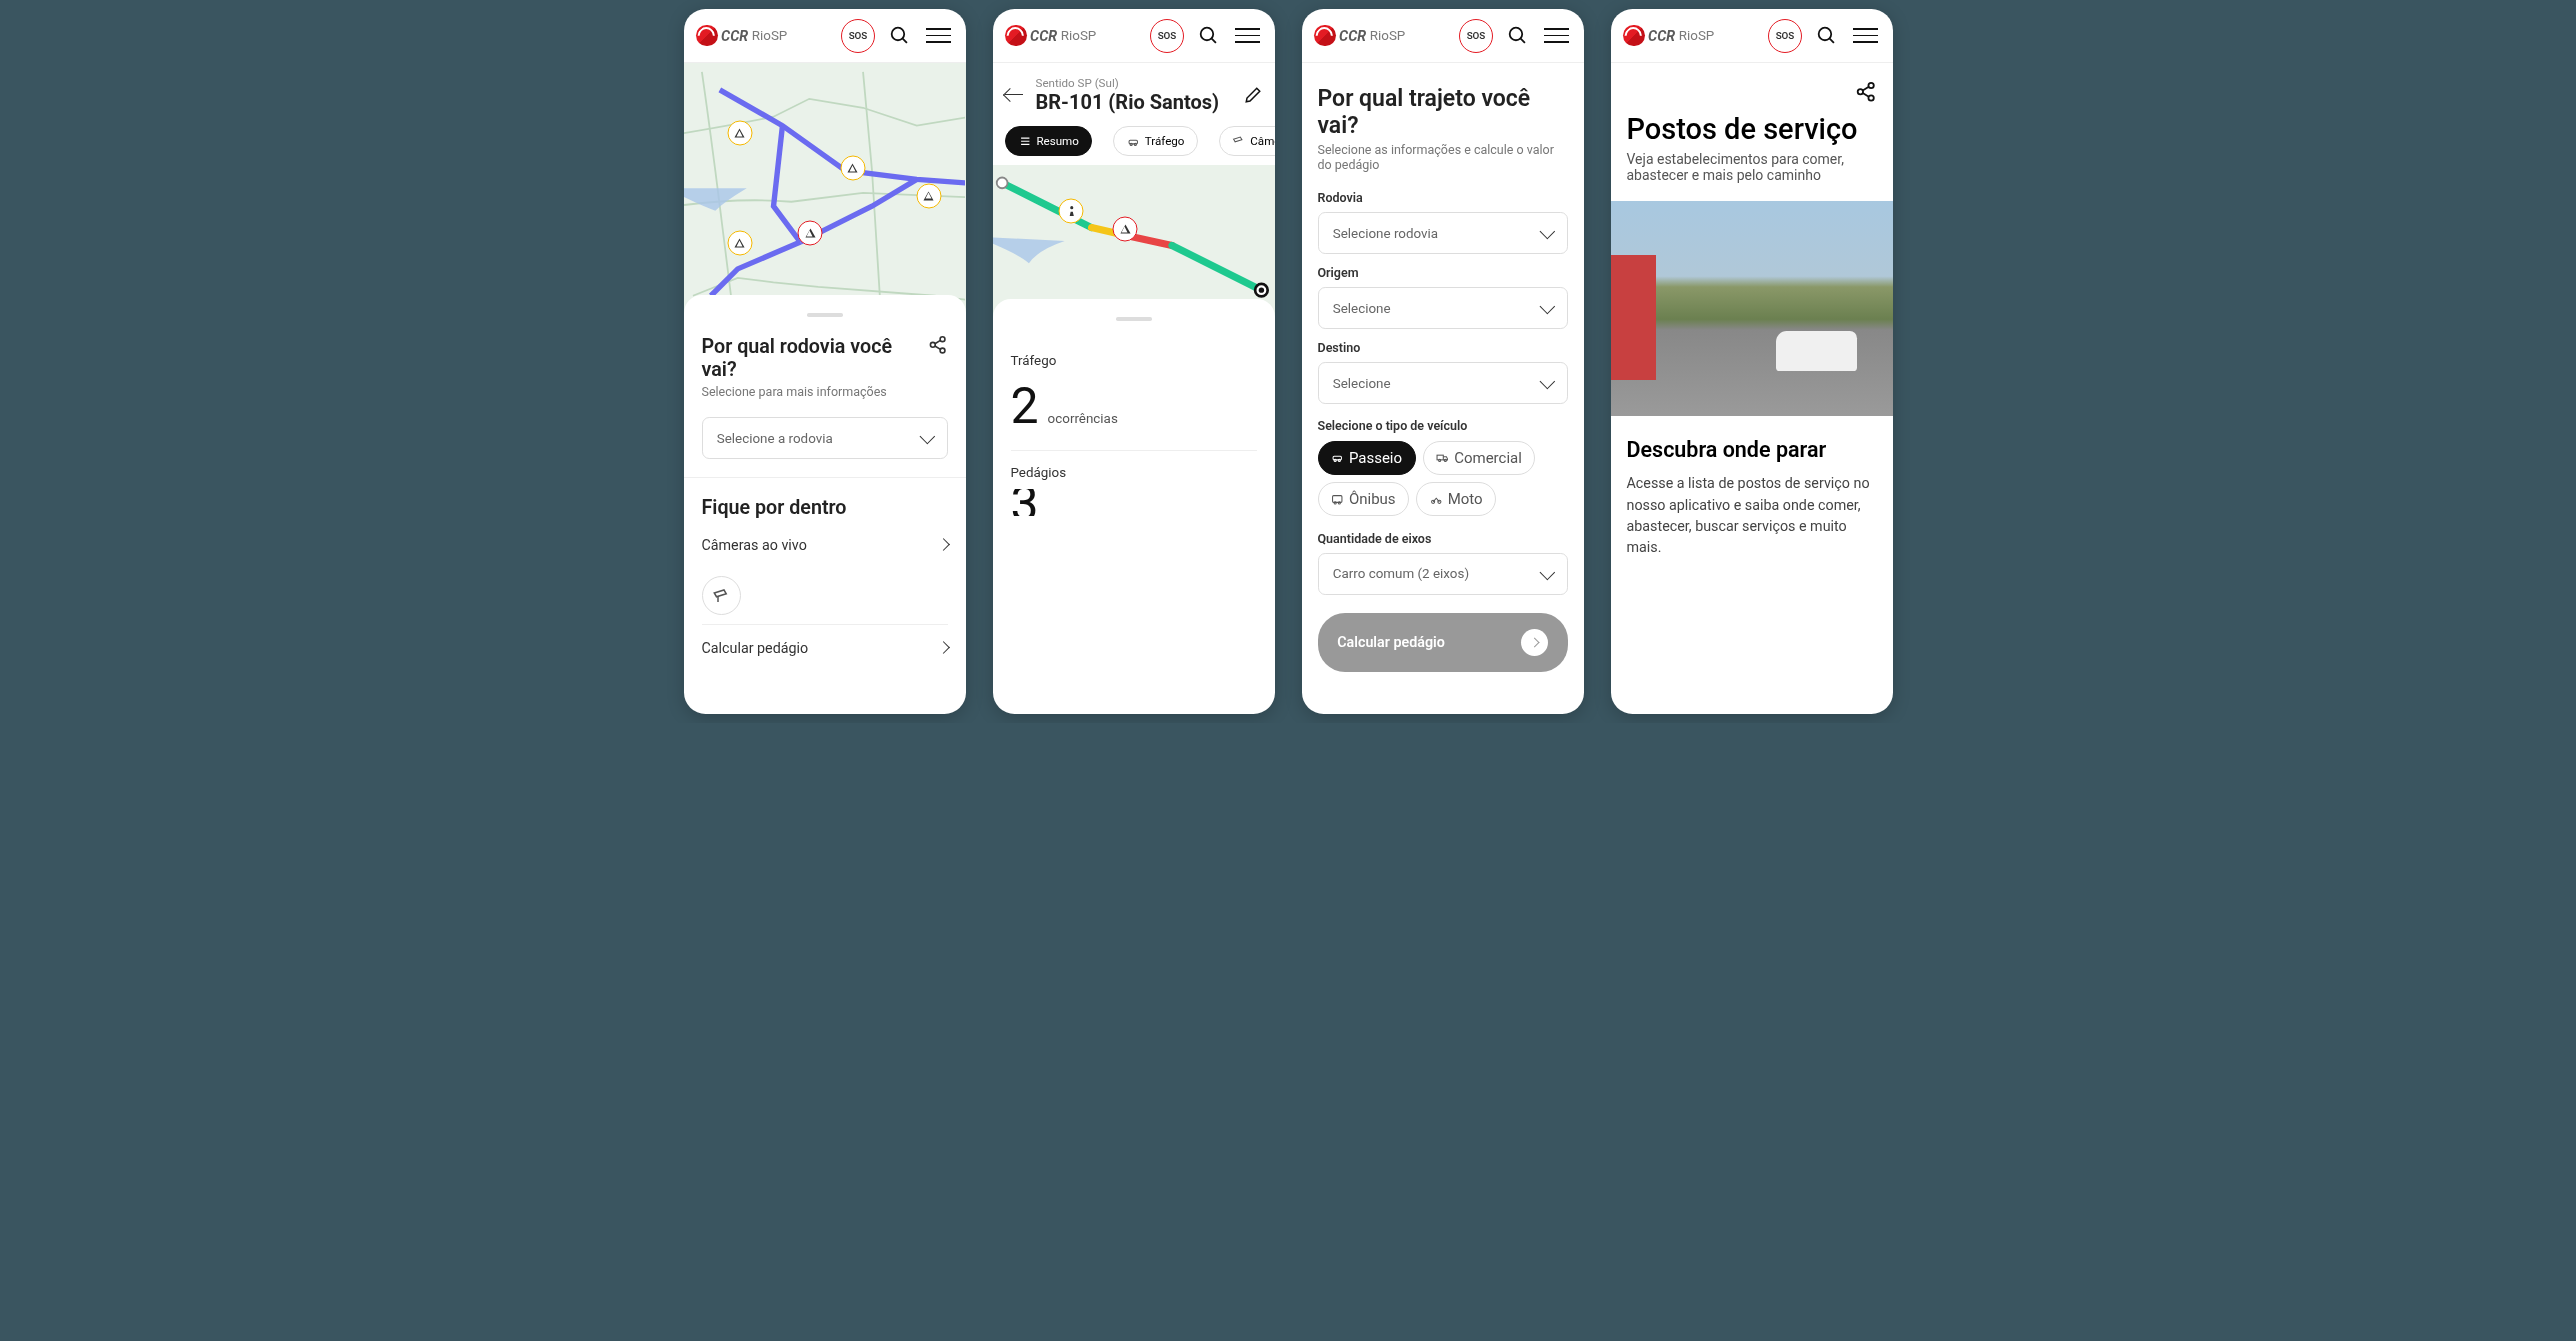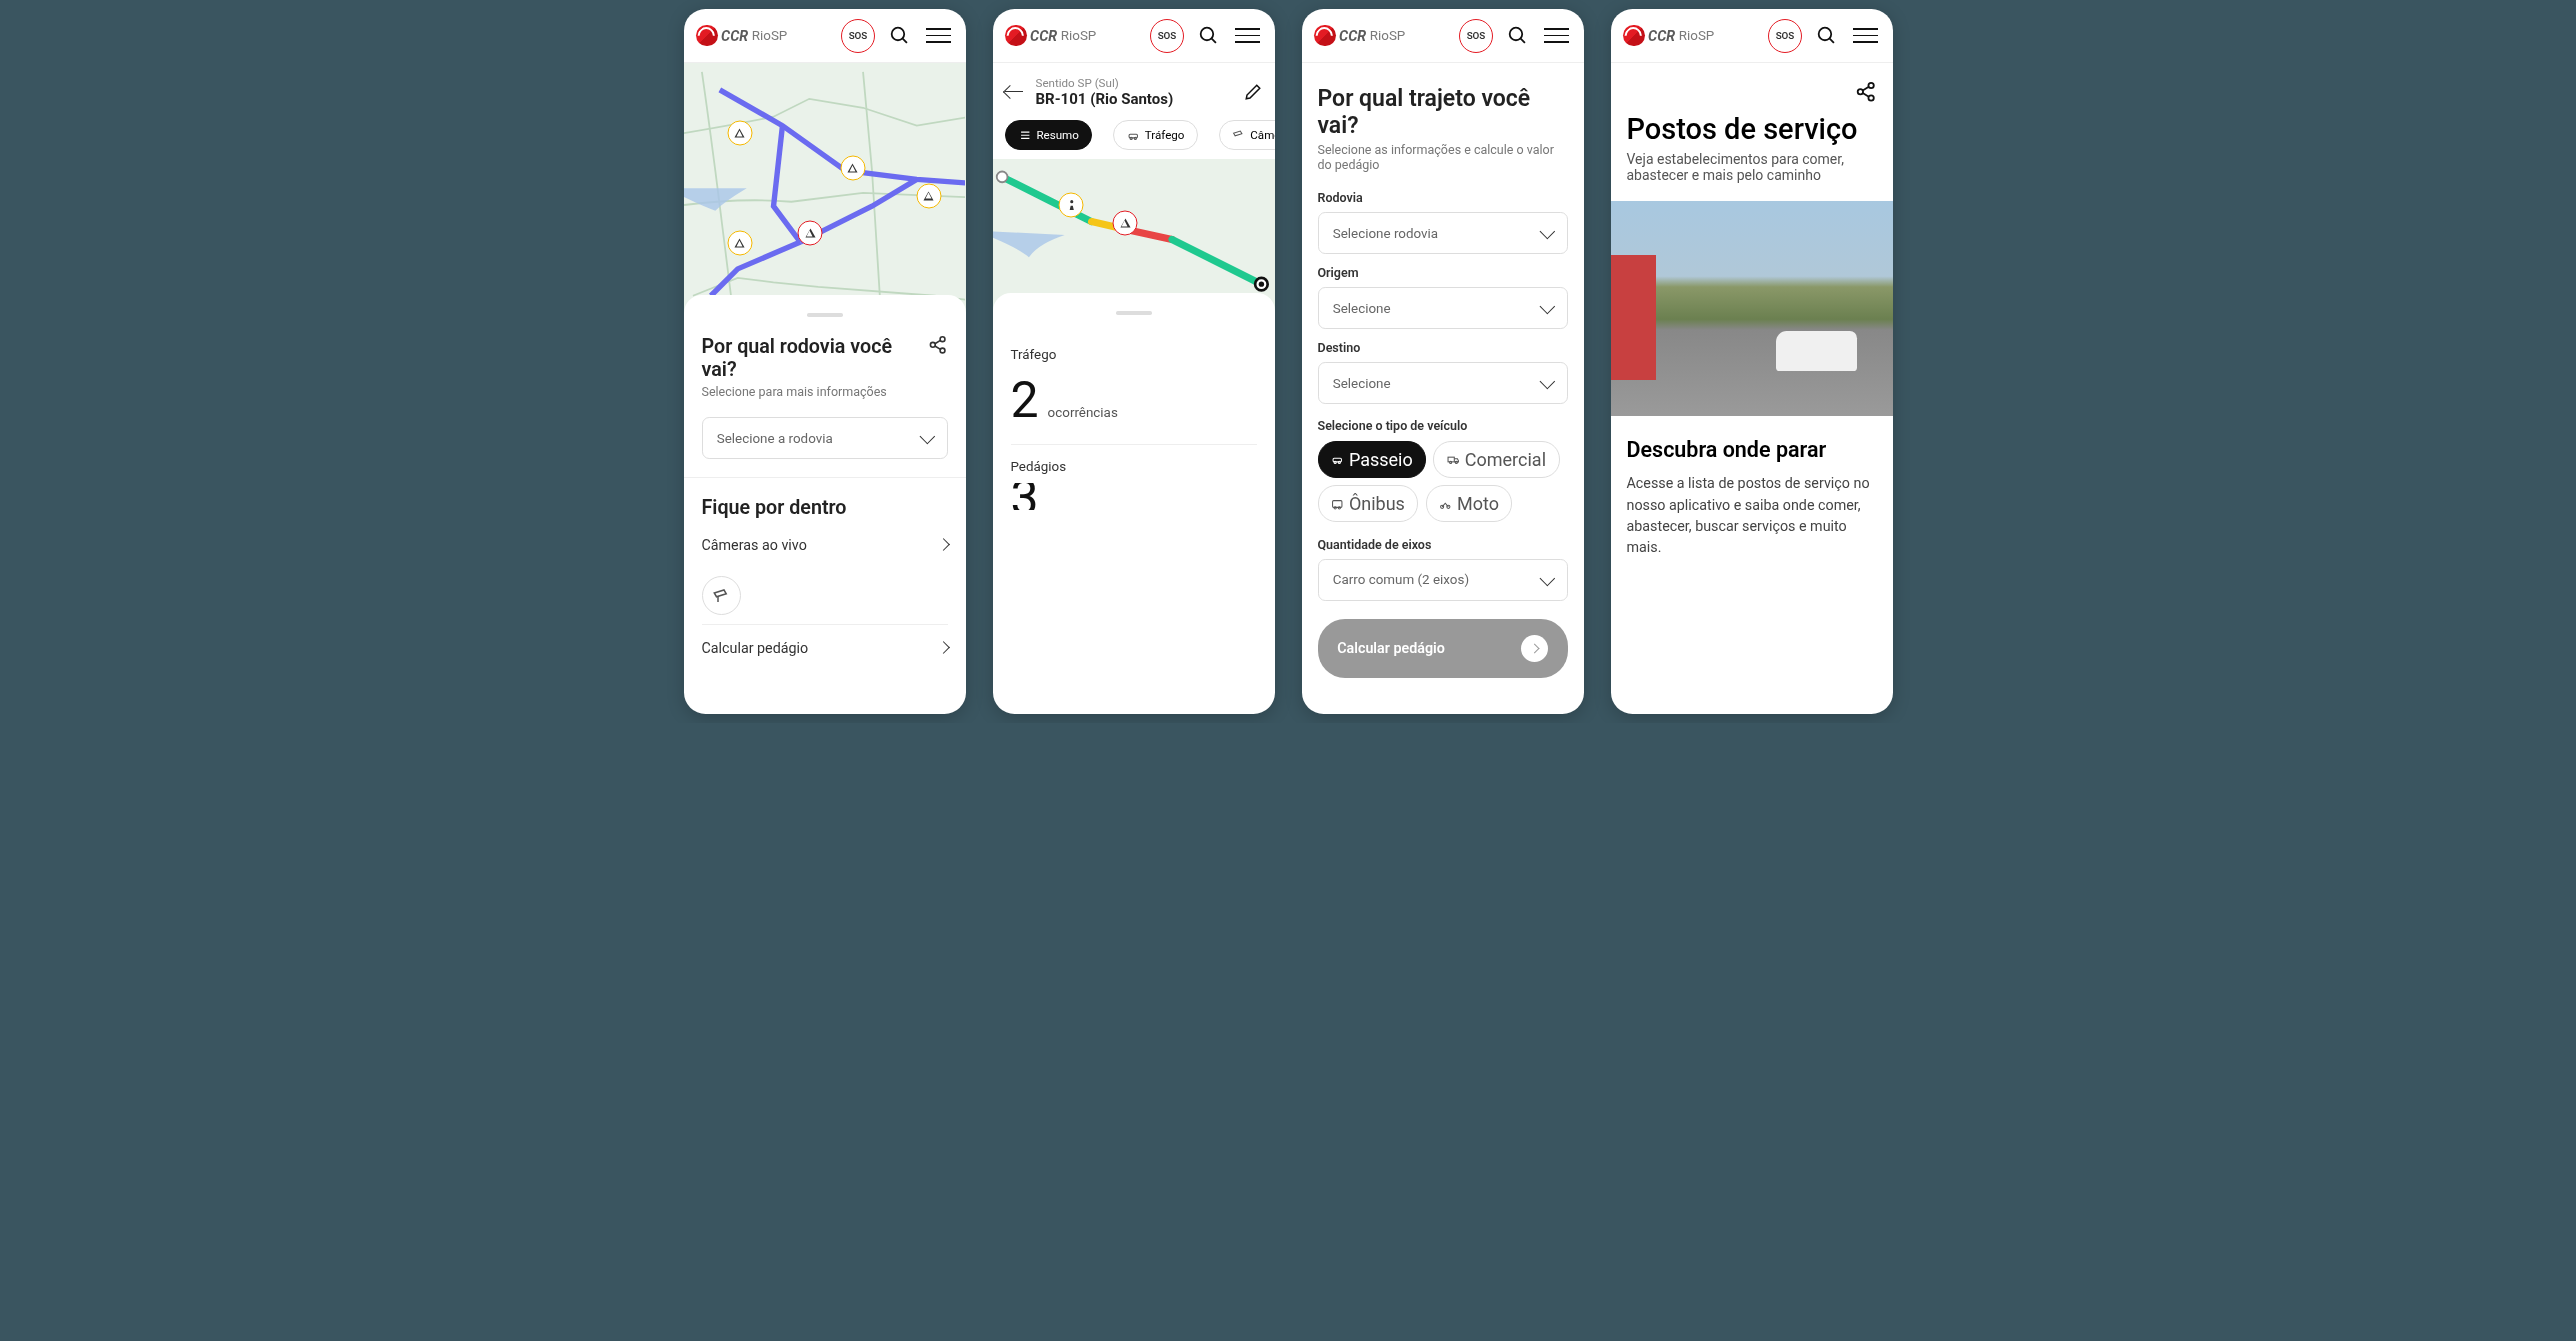--- a/index.html
+++ b/index.html
@@ -247,21 +247,21 @@
   left: 0;
   top: -3.6px;
   width: 9px;
   height: 9px;
   border-left: 1.8px solid #333;
   border-bottom: 1.8px solid #333;
   transform: rotate(45deg);
 }
 .bc-text { flex: 1; }
 .bc-sub { font-size: 11.6px; color: #888; }
-.bc-title { font-size: 15px; font-weight: 700; color: #222; }
+.bc-title { font-size: 20px; font-weight: 700; color: #222; }
 .tabs {
   display: flex;
   gap: 21px;
   padding: 0 12.5px 9px;
 }
 .tab {
   padding: 7.2px 12.5px;
   border-radius: 18px;
   border: 0.9px solid #ddd;
   font-size: 11.6px;
@@ -310,21 +310,21 @@
 .chips {
   display: flex;
   flex-wrap: wrap;
   gap: 7.2px;
   margin-bottom: 14.3px;
 }
 .chip {
   padding: 7.2px 12.5px;
   border-radius: 18px;
   border: 0.9px solid #ddd;
-  font-size: 18px;
+  font-size: 15px;
   display: flex;
   align-items: center;
   gap: 5.4px;
   cursor: pointer;
   color: #555;
   justify-content: space-between;
 }
 .chip.active { background: #111; color: #fff; border-color: #111; }
 .calc-btn {
   background: #999;

